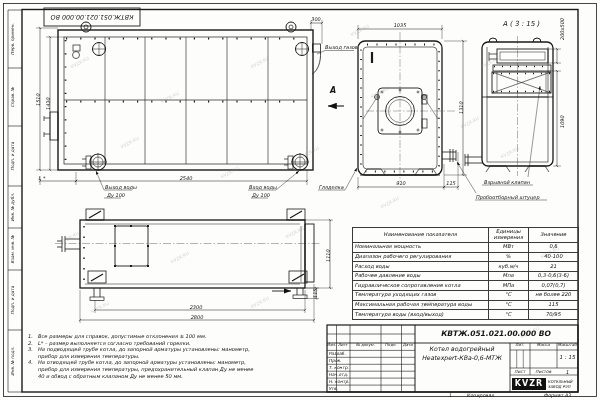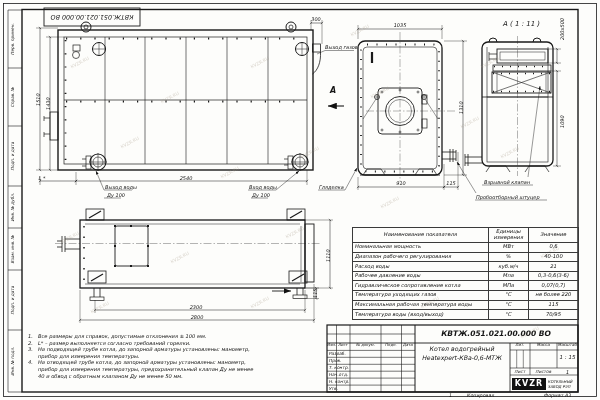--- a/index.html
+++ b/index.html
@@ -322,21 +322,21 @@
       <div class="lbl" style="left: 105px; top: 183.5px;">Выход воды</div>
       <div class="lbl" style="left: 107px; top: 191.5px;">Ду 100</div>
       <div class="lbl" style="left: 249px; top: 183.5px;">Вход воды</div>
       <div class="lbl" style="left: 252px; top: 191.5px;">Ду 100</div>
       <div class="lbl" style="left: 319px; top: 183.5px;">Гляделка</div>
       <div class="lbl b" style="left: 330px; top: 86px; font-size: 8px;">А</div>
       <div class="lbl c" style="left: 400px; top: 21.5px;">1035</div>
       <div class="lbl c" style="left: 401px; top: 180px;">910</div>
       <div class="lbl c" style="left: 451px; top: 180px;">115</div>
       <div class="lbl r90" style="left: 458px; top: 114px;">1310</div>
-      <div class="lbl" style="left: 503px; top: 20px; font-size: 7px;">А ( 1 : 11 )</div>
+      <div class="lbl" style="left: 503px; top: 20px; font-size: 7px;">А ( 3 : 15 )</div>
       <div class="lbl r90" style="left: 558.5px; top: 40px;">200х500</div>
       <div class="lbl r90" style="left: 558.5px; top: 128px;">1090</div>
       <div class="lbl" style="left: 484px; top: 178.5px;">Взрывной клапан</div>
       <div class="lbl" style="left: 476px; top: 193.5px;">Пробоотборный штуцер</div>
       <div class="lbl c" style="left: 196px; top: 303.5px;">2300</div>
       <div class="lbl c" style="left: 197px; top: 313.5px;">2800</div>
       <div class="lbl r90" style="left: 325px; top: 262px;">1110</div>
       <div class="lbl r90" style="left: 311.5px; top: 298px;">115</div>
       <div class="lbl" style="left: 12px; top: 39px; font-size: 4.2px; transform: translate(-50%, -50%) rotate(-90deg); transform-origin: 50% 50%;">Перв. примен.</div>
       <div class="lbl" style="left: 12px; top: 97px; font-size: 4.2px; transform: translate(-50%, -50%) rotate(-90deg); transform-origin: 50% 50%;">Справ. №</div>

